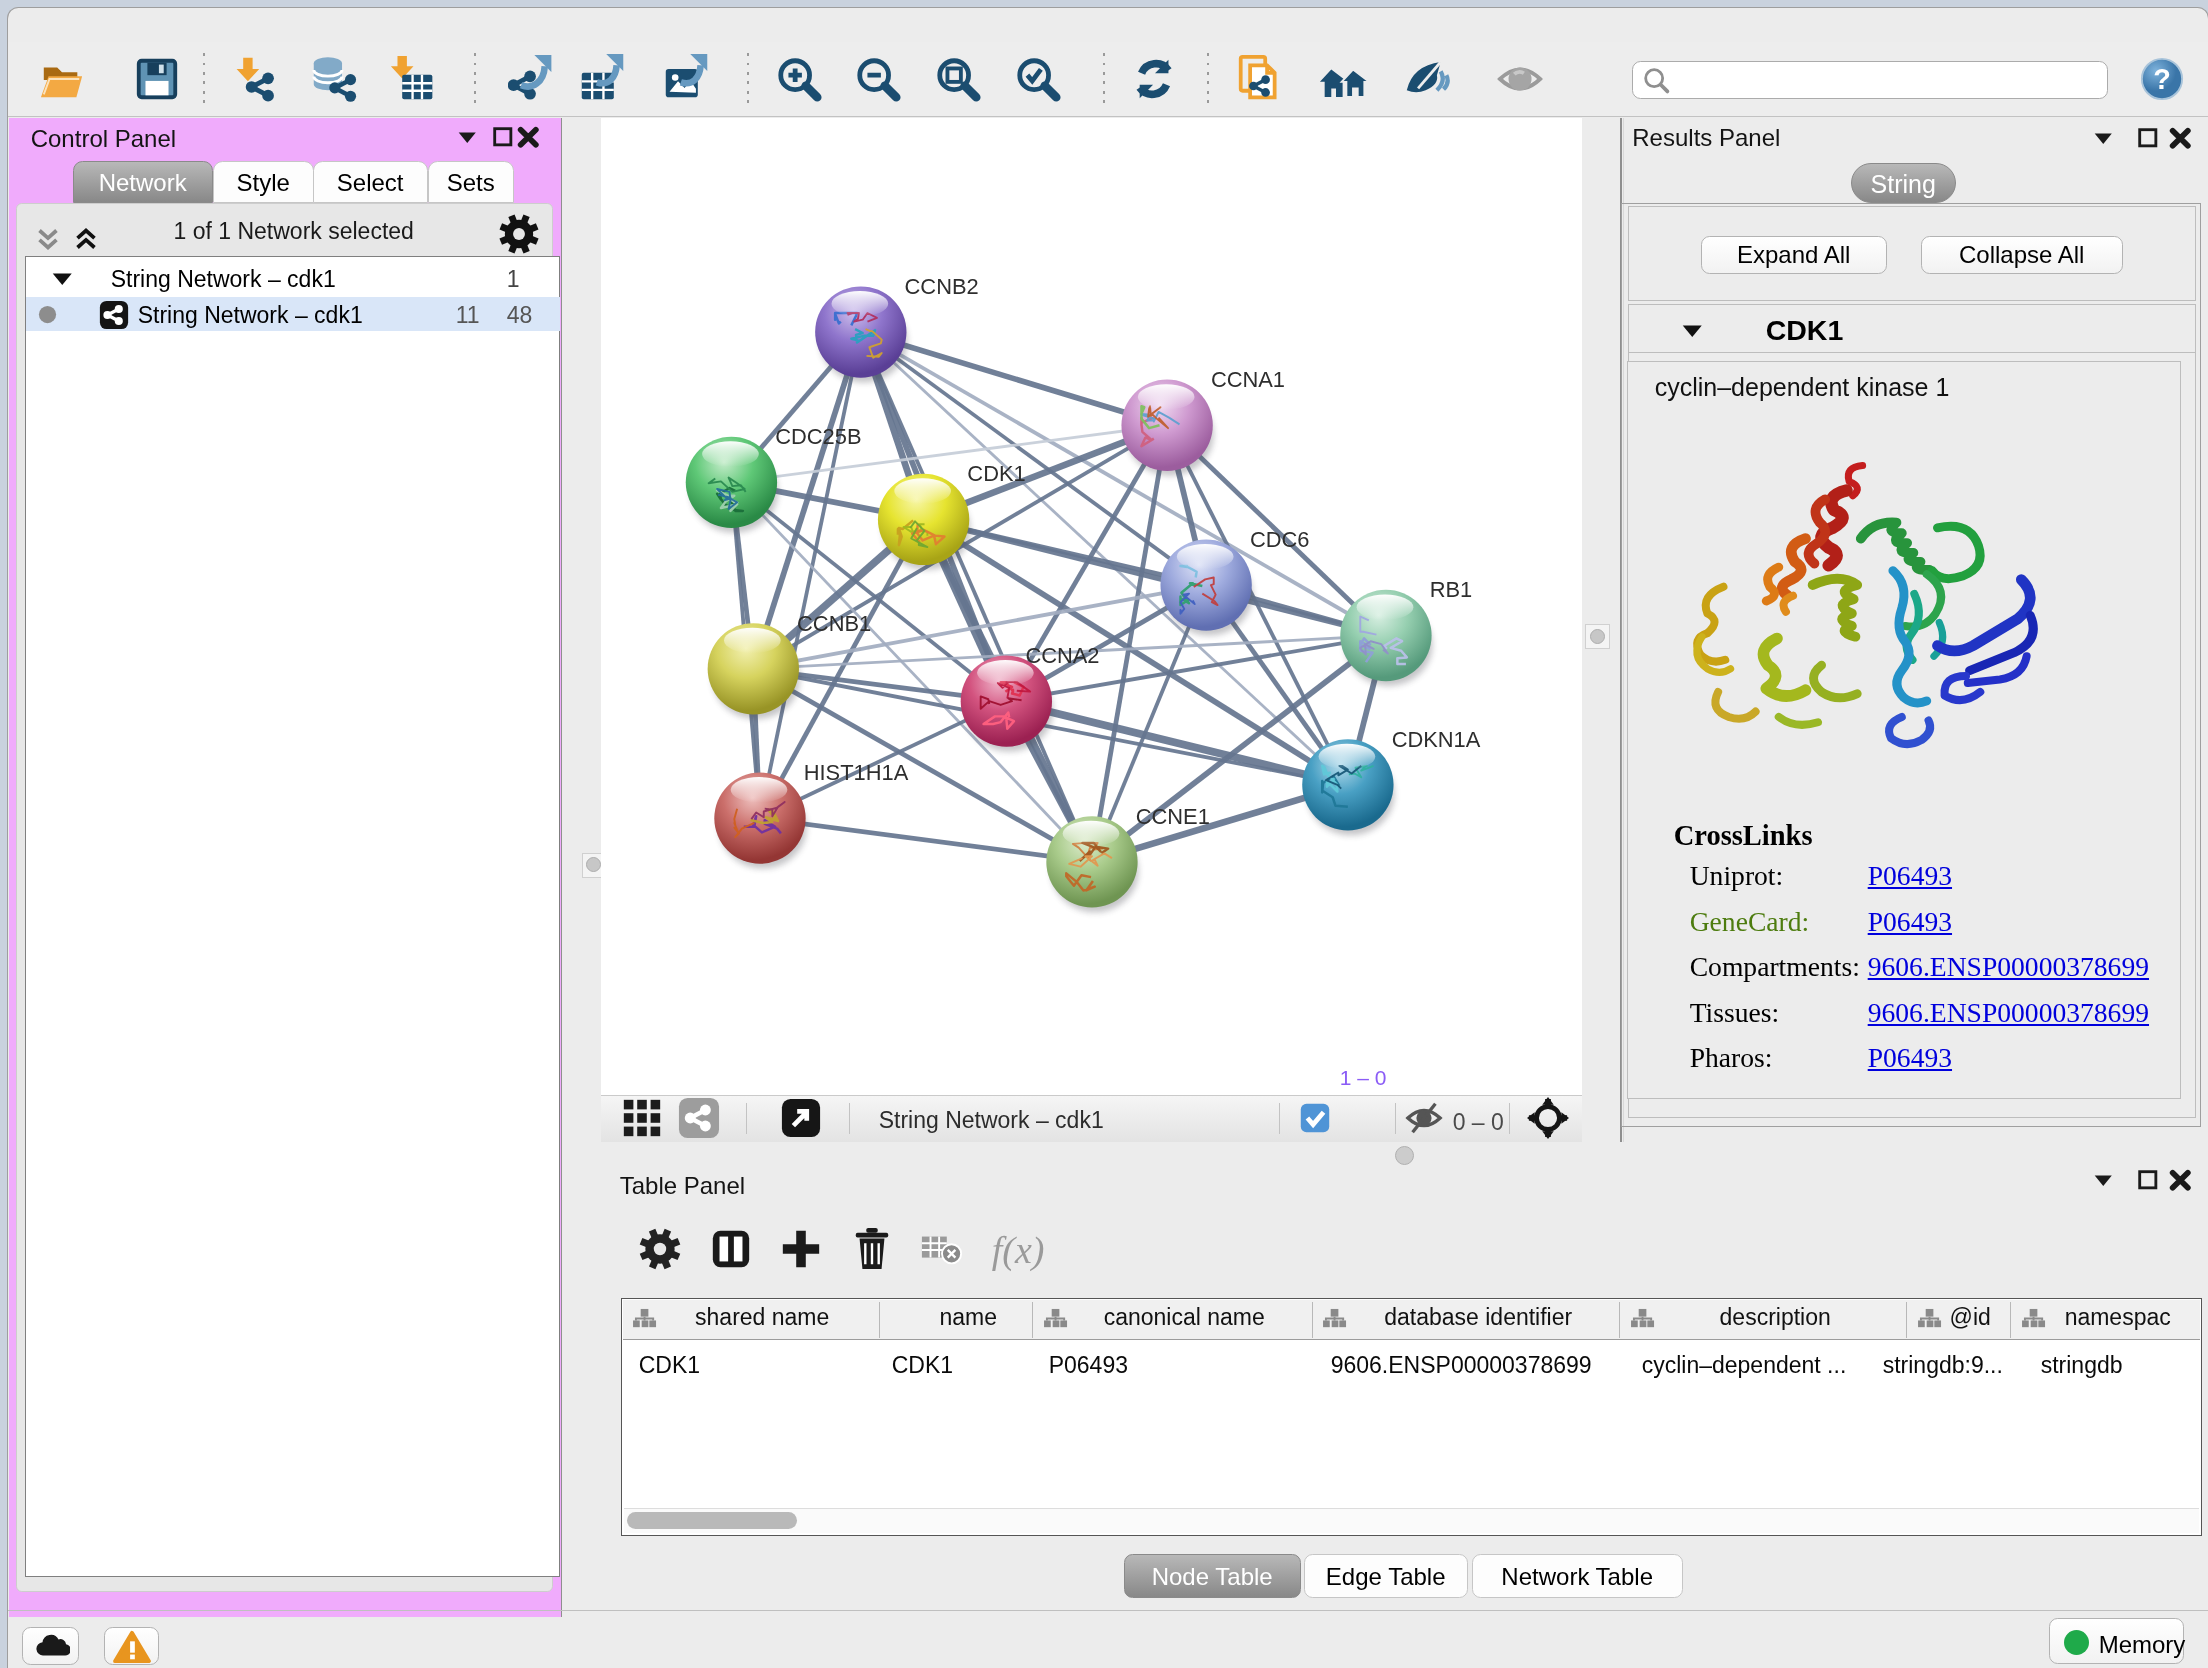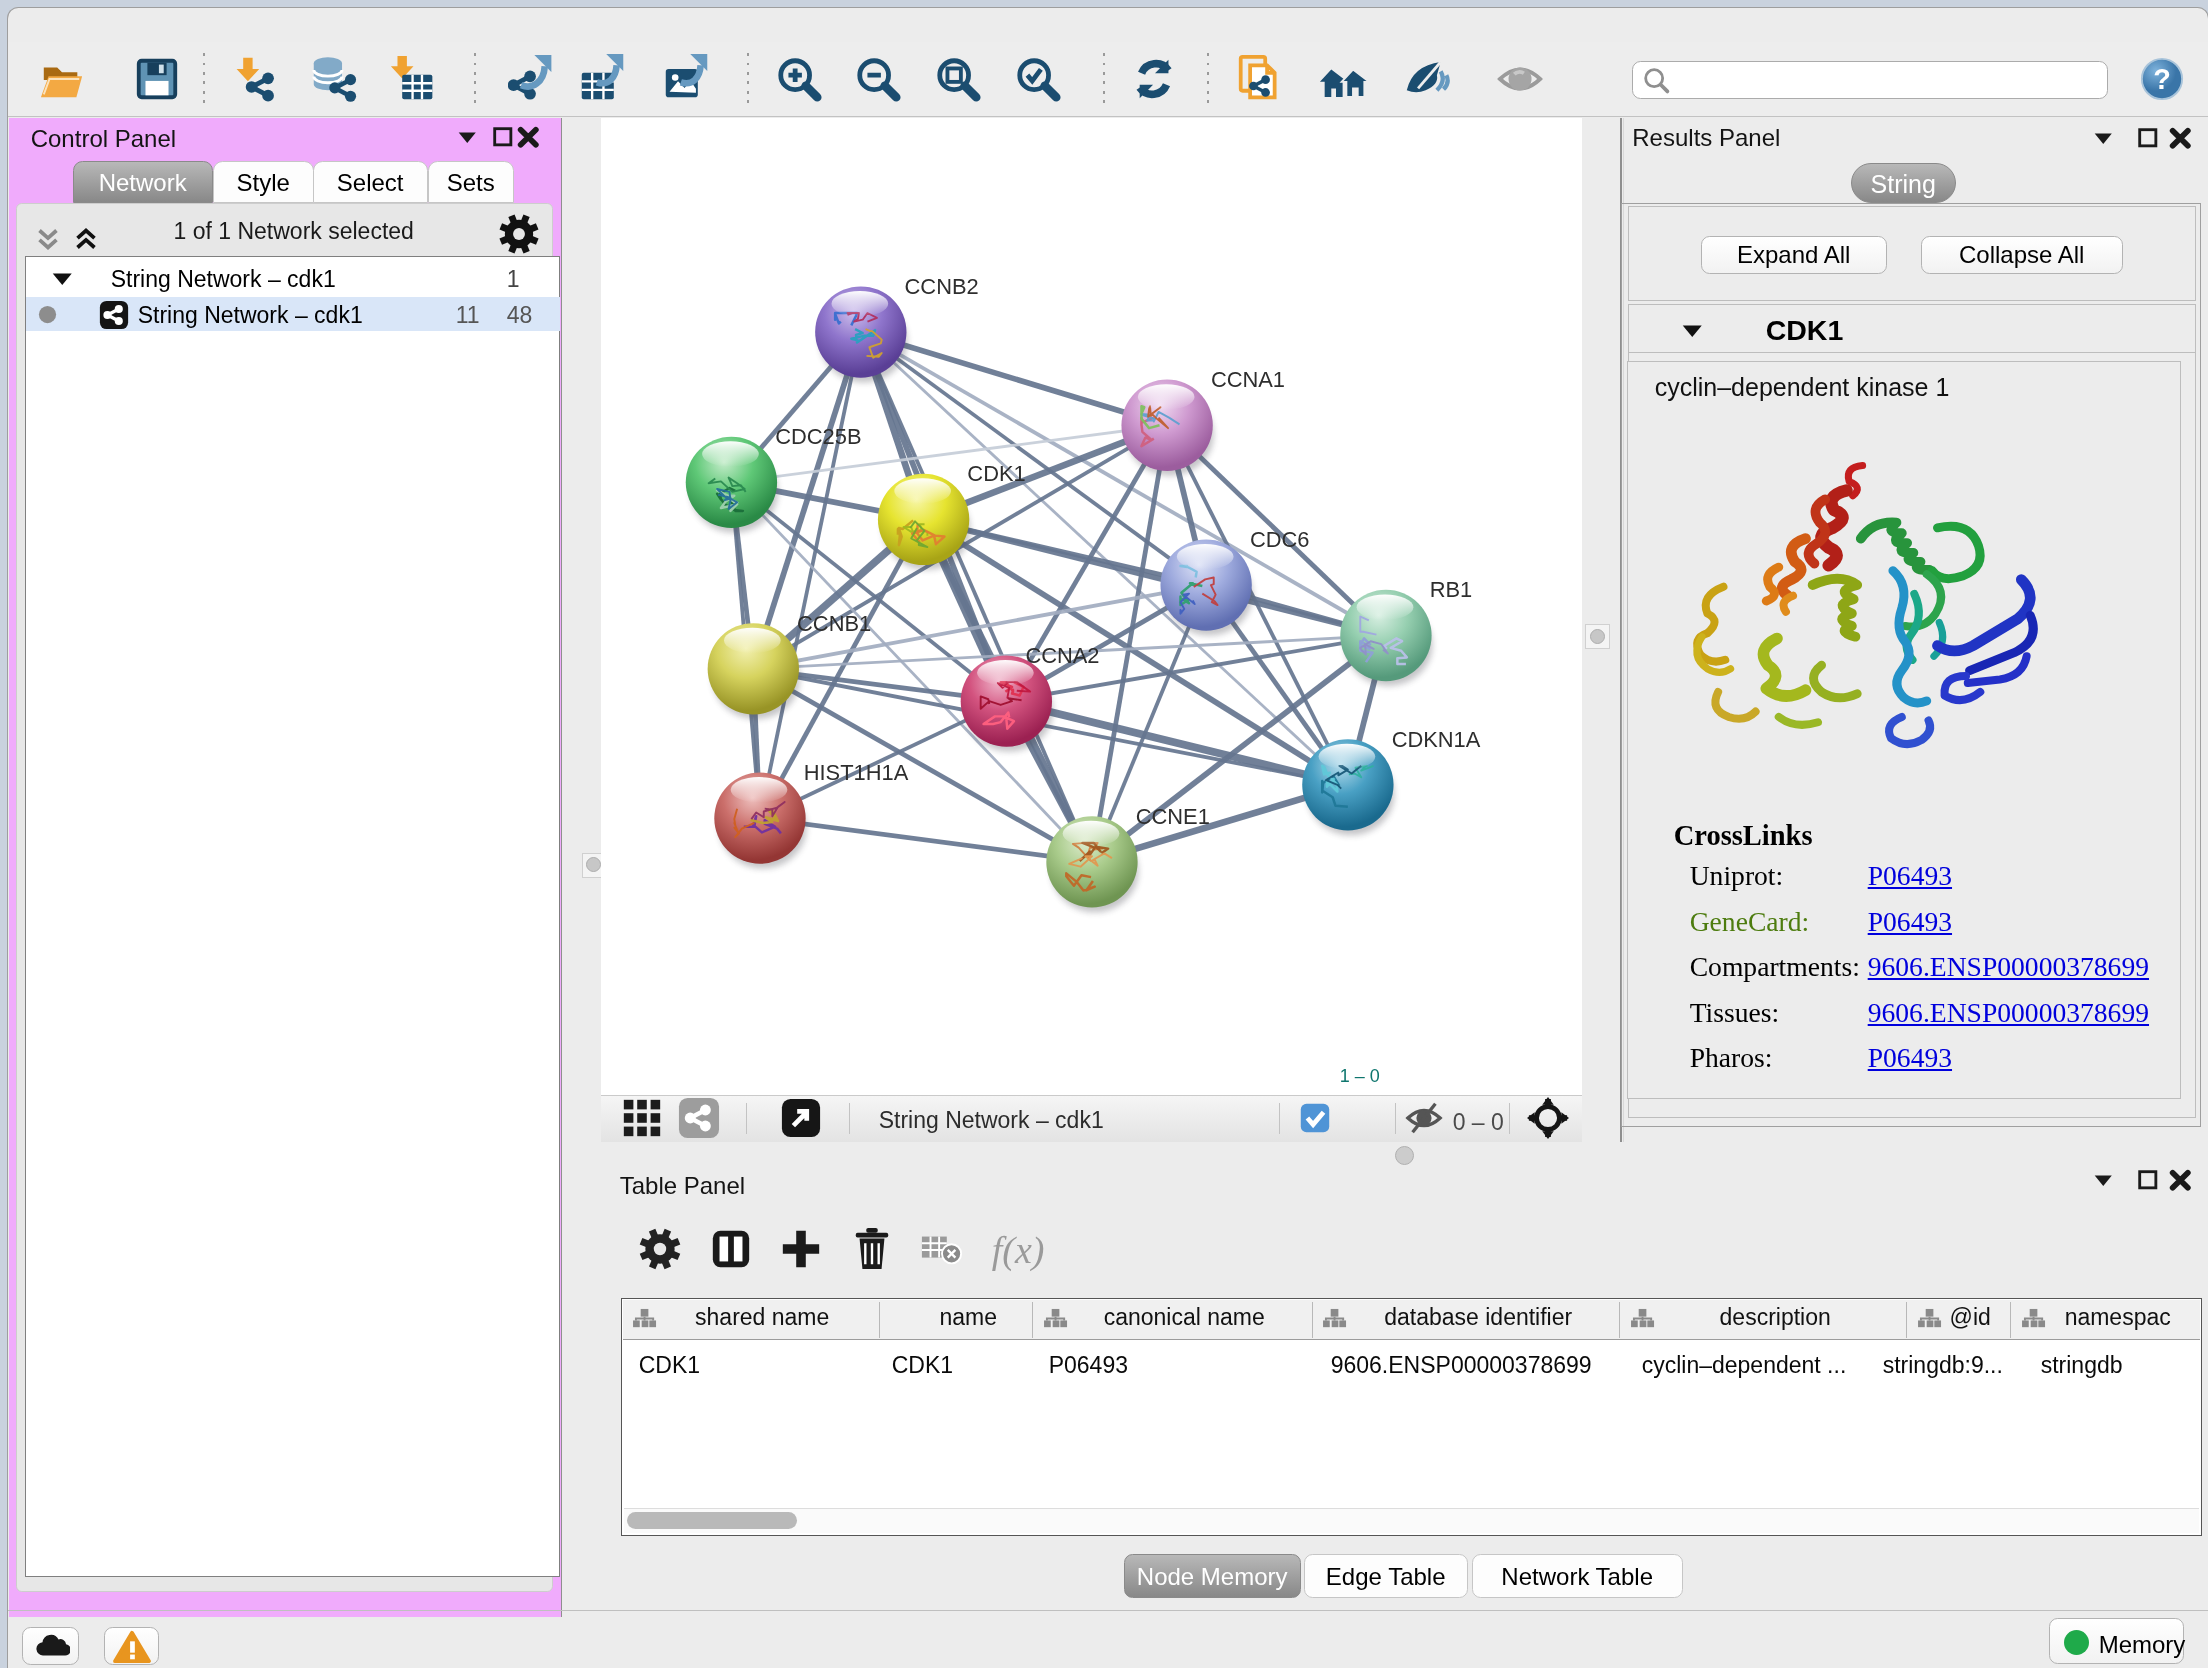--- a/index.html
+++ b/index.html
@@ -445,21 +445,21 @@
         <text x="831" y="661" font-size="23" fill="#2e2e2e" font-family="Liberation Sans">CDKN1A</text>
         <text x="213" y="696" font-size="23" fill="#2e2e2e" font-family="Liberation Sans">HIST1H1A</text>
         <text x="562" y="742" font-size="23" fill="#2e2e2e" font-family="Liberation Sans">CCNE1</text>
       </svg>
     </div>
 <div class="abs" style="left:593px;top:1087px;width:981px;height:47px;background:linear-gradient(#f5f5f5,#e3e3e3);border-top:1px solid #cacaca"></div>
 <div class="abs" style="left:738px;top:1095px;width:1px;height:31px;background:#c3c3c3"></div>
 <div class="abs" style="left:841px;top:1095px;width:1px;height:31px;background:#c3c3c3"></div>
 <div class="abs" style="left:871px;top:1099px;font-size:23px;color:#2c2c2c">String Network – cdk1</div>
 <div class="abs" style="left:1271px;top:1095px;width:1px;height:31px;background:#c3c3c3"></div>
-<div class="abs" style="left:1332px;top:1058px;font-size:18px;color:#0f766e">1 – 0</div>
+<div class="abs" style="left:1332px;top:1058px;font-size:21px;color:#8b5cf6">1 – 0</div>
 <div class="abs" style="left:1387px;top:1095px;width:1px;height:31px;background:#c3c3c3"></div>
 <div class="abs" style="left:1445px;top:1101px;font-size:23px;color:#4a4a4a">0 – 0</div>
 <div class="abs" style="left:1501px;top:1095px;width:1px;height:31px;background:#c3c3c3"></div>
 <svg style="position:absolute;left:612px;top:1088px;" width="44" height="44" viewBox="0 0 46 46">
       <rect x="4" y="4" width="10" height="10" fill="#1c1c1c"></rect>
       <rect x="18" y="4" width="10" height="10" fill="#1c1c1c"></rect>
       <rect x="32" y="4" width="10" height="10" fill="#1c1c1c"></rect>
       <rect x="4" y="18" width="10" height="10" fill="#1c1c1c"></rect>
       <rect x="18" y="18" width="10" height="10" fill="#1c1c1c"></rect>
       <rect x="32" y="18" width="10" height="10" fill="#1c1c1c"></rect>
@@ -664,21 +664,21 @@
 <div class="abs" style="left:2002px;top:1294px;width:1px;height:36px;background:#b8b8b8"></div>
 <div class="abs" style="left:631px;top:1344px;font-size:23px;color:#0a0a0a">CDK1</div>
 <div class="abs" style="left:884px;top:1344px;font-size:23px;color:#0a0a0a">CDK1</div>
 <div class="abs" style="left:1041px;top:1344px;font-size:23px;color:#0a0a0a">P06493</div>
 <div class="abs" style="left:1323px;top:1344px;font-size:23px;color:#0a0a0a">9606.ENSP00000378699</div>
 <div class="abs" style="left:1634px;top:1344px;font-size:23px;color:#0a0a0a">cyclin–dependent ...</div>
 <div class="abs" style="left:1875px;top:1344px;font-size:23px;color:#0a0a0a">stringdb:9...</div>
 <div class="abs" style="left:2033px;top:1344px;font-size:23px;color:#0a0a0a">stringdb</div>
 <div class="abs" style="left:616px;top:1500px;width:1575px;height:25px;background:#fafafa;border-top:1px solid #ddd"></div>
 <div class="abs" style="left:619px;top:1504px;width:170px;height:17px;background:#b9b9b9;border-radius:8.6px"></div>
-<div class="tab on" style="left:1116px;top:1546px;width:177px;height:44px;line-height:44px;border-radius:8.6px;font-size:24px">Node Memory</div>
+<div class="tab on" style="left:1116px;top:1546px;width:177px;height:44px;line-height:44px;border-radius:8.6px;font-size:24px">Node Table</div>
 <div class="tab" style="left:1296px;top:1546px;width:164px;height:44px;line-height:44px;border-radius:8.6px;font-size:24px">Edge Table</div>
 <div class="tab" style="left:1464px;top:1546px;width:211px;height:44px;line-height:44px;border-radius:8.6px;font-size:24px">Network Table</div>
 <div class="abs" style="left:0;top:1602px;width:2202px;height:1px;background:#bfbfbf"></div>
 <div class="abs btn" style="left:14.3px;top:1619px;width:57px;height:38px">
       <svg style="position:absolute;left:9.5px;top:2.9px;" width="38" height="32" viewBox="0 0 40 34">
         <path d="M12 26 a7 7 0 0 1 -1 -14 a9 9 0 0 1 17 -3 a6 6 0 0 1 8 5 a6 6 0 0 1 -2 12 z" fill="#1a1a1a"></path>
       </svg>
     </div>
 <div class="abs btn" style="left:96px;top:1619px;width:55px;height:38px">
       <svg style="position:absolute;left:8.6px;top:1.9px;" width="38" height="34" viewBox="0 0 40 36">

